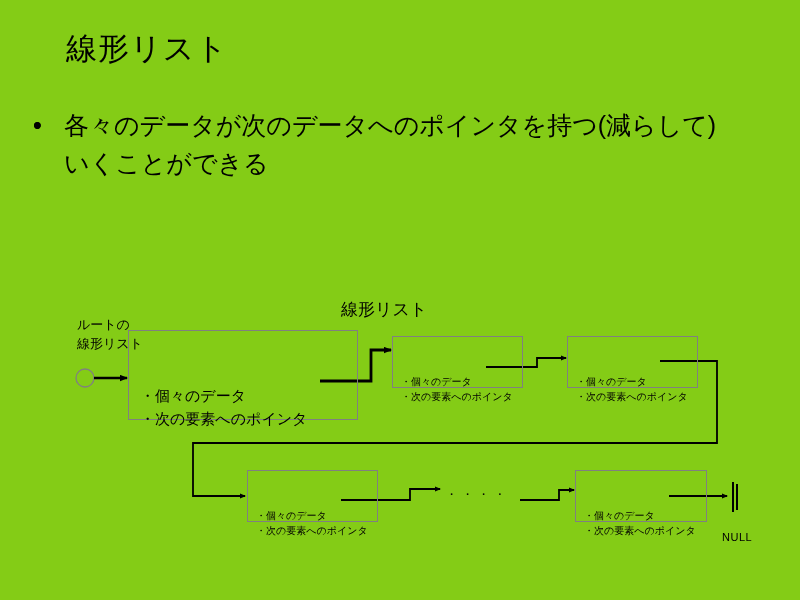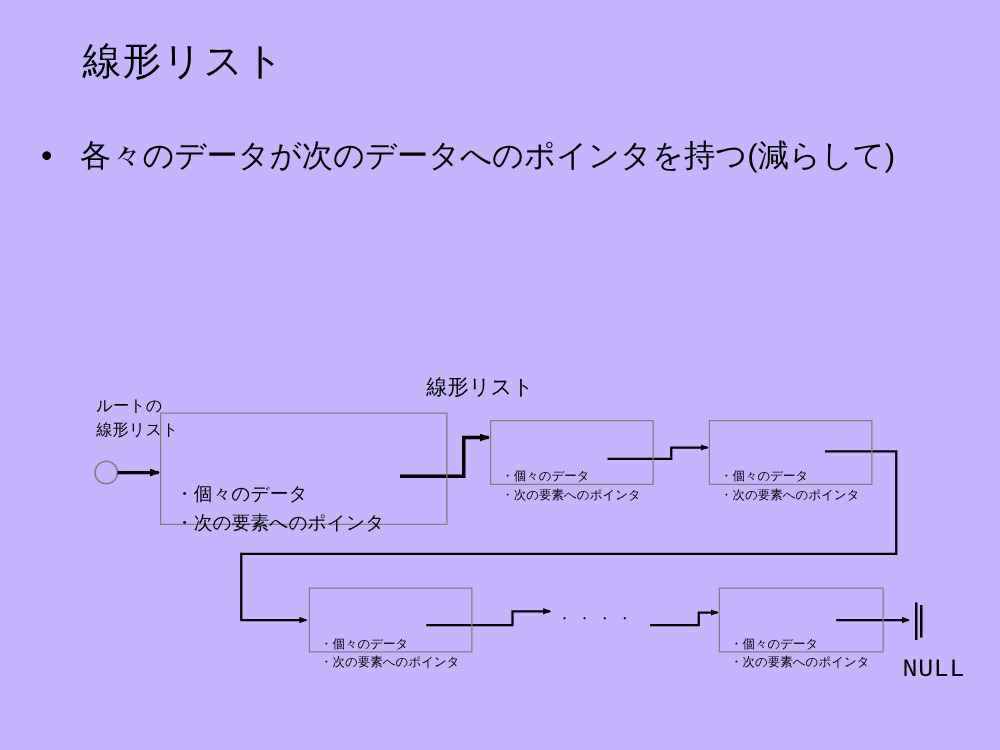--- a/index.html
+++ b/index.html
@@ -9,21 +9,21 @@
     background: #ffffff;
   }
   body {
     font-family: "Liberation Sans", "DejaVu Sans", sans-serif;
     color: #000000;
   }
   #slide {
     position: relative;
     width: 800px;
     height: 600px;
-    background: #c4b5fd;
+    background: #84cc16;
     overflow: hidden;
   }
 
   
   #slide-title {
     position: absolute;
     left: 66px;
     top: 28px;
     font-size: 31px;
     line-height: 42px;
@@ -98,42 +98,42 @@
   #diagram-caption {
     font-size: 17px;
     line-height: 22px;
   }
   #root-pointer-label {
     font-size: 13px;
     line-height: 19px;
     margin-left: 44px;
   }
   #null-label {
-    font-size: 20px;
+    font-size: 11px;
     line-height: 20px;
     letter-spacing: 0.5px;
-    font-family: Liberation Mono, monospace;
   }
 </style>
 </head>
 <body>
 
 <div id="slide">
 
   <div id="slide-title">線形リスト</div>
 
   <div id="bullet-list">
 
     <div class="bullet-row">
       <span class="bullet-mark">•</span>
     </div>
 
     <div class="bullet-row">
       <span class="bullet-mark">•</span>
       <span>各々のデータが次のデータへのポインタを持つ(減らして)</span>
+      <div class="bullet-cont" style="padding-left:0;">いくことができる</div>
     </div>
 
   </div>
 
   <div id="diagram">
 
     <svg width="800" height="600" viewBox="0 0 800 600" style="position:absolute;left:0;top:0;">
       <defs>
         <marker id="arrowThick" markerWidth="9" markerHeight="9" refX="7" refY="3.2" orient="auto" markerUnits="userSpaceOnUse">
           <path d="M0,0 L8,3.2 L0,6.4 z" fill="#000000"></path>

